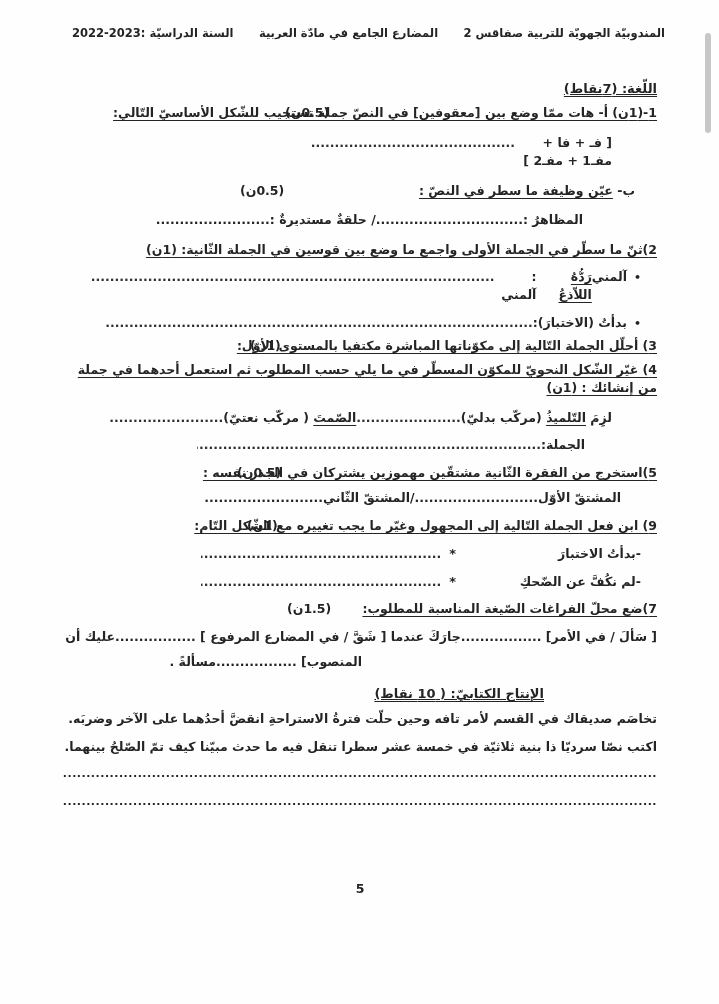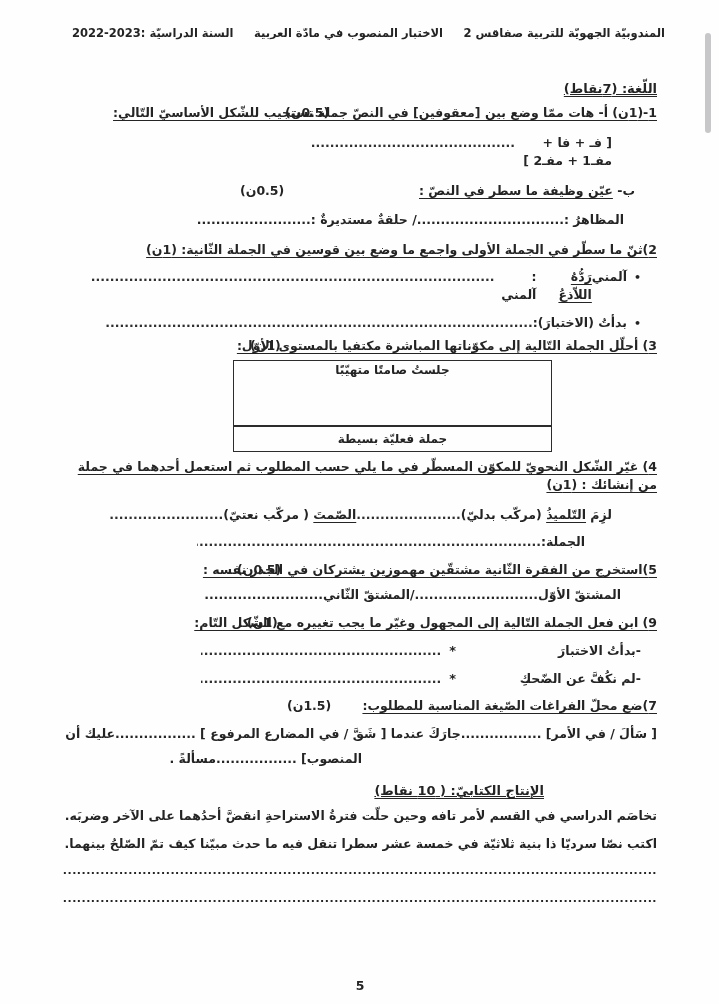--- a/index.html
+++ b/index.html
@@ -44,21 +44,21 @@
     background:#c7c7c9; border-radius:3px;
   }
 </style>
 </head>
 <body>
 
 <div class="page">
 
   <div class="header">
     <span>المندوبيّة الجهويّة للتربية صفاقس 2</span>
-    <span>الاختبار المنصوب في مادّة العربية</span>
+    <span>المضارع الجامع في مادّة العربية</span>
     <span>السنة الدراسيّة :2023-2022</span>
   </div>
 
   <div class="content">
 
     <div class="line sec-head" style="margin-top:40px">
       <span class="u">اللّغة: (7نقاط)</span>
     </div>
 
     <div class="line" style="margin-top:6px">
@@ -69,21 +69,21 @@
     <div class="line row" style="margin-top:12px;margin-right:45px;padding-left:248px">
       <span>[ فـ + فا + مفـ1 + مفـ2 ]</span>
       <span class="fill dots">........................................................................</span>
     </div>
 
     <div class="line" style="margin-top:12px;margin-right:22px">
       <span>ب- </span><span class="u">عيّن وظيفة ما سطر في النصّ :</span>
       <span class="pts" style="left:177px">(0.5ن)</span>
     </div>
 
-    <div class="line" style="margin-top:11px;margin-right:33px">
+    <div class="line" style="margin-top:11px;margin-right:74px">
       <span>المظاهرُ :.............................../ حلقةٌ مستديرةٌ :........................</span>
     </div>
 
     <div class="line" style="margin-top:12px">
       <span class="u">2)ثنّ ما سطّر في الجملة الأولى واجمع ما وضع بين قوسين في الجملة الثّانية: (1ن)</span>
     </div>
 
     <div class="line row" style="margin-top:9px;margin-right:16px;padding-left:28px">
       <span class="bullet">•</span>
       <span>آلمني </span>
@@ -96,28 +96,20 @@
       <span class="bullet">•</span>
       <span>بدأتُ (الاختبارَ):</span>
       <span class="fill dots">..........................................................................................</span>
     </div>
 
     <div class="line" style="margin-top:4px">
       <span class="u">3) أحلّل الجملة التّالية إلى مكوّناتها المباشرة مكتفيا بالمستوى الأوّل:</span>
       <span class="pts" style="left:187px">(1ن)</span>
     </div>
 
-    <div class="box" style="margin-top:5px">
-      <div class="box-top">
-        <span>جلستُ صامتًا متهيّبًا</span>
-      </div>
-      <div class="box-bottom">
-        <span>جملة فعليّة بسيطة</span>
-      </div>
-    </div>
 
     <div class="line" style="margin-top:6px">
       <span class="u">4) غيّر الشّكل النحويّ للمكوّن المسطّر في ما يلي حسب المطلوب ثم استعمل أحدهما في جملة من إنشائك : (1ن)</span>
     </div>
 
     <div class="line nowrap" style="margin-top:12px;margin-right:45px">
       <span>لزِمَ </span><span class="u">التّلميذُ</span><span> (مركّب بدليّ)</span><span class="dots">......................</span><span class="u">الصّمتَ</span><span> ( مركّب نعتيّ)</span><span class="dots">........................</span>
     </div>
 
     <div class="line row" style="margin-top:9px;margin-right:72px;padding-left:134px">
@@ -162,21 +154,21 @@
 
     <div class="line" style="margin-top:7px;margin-right:295px">
       <span>المنصوب] .................مسألةً .</span>
     </div>
 
     <div class="line sec-head" style="margin-top:14px;margin-right:113px">
       <span class="u">الإنتاج الكتابيّ: ( 10 نقاط)</span>
     </div>
 
     <div class="line" style="margin-top:7px">
-      <span>تخاصَم الدراسي في القسم لأمر تافه وحين حلّت فترةُ الاستراحةِ انقضَّ أحدُهما على الآخر وضربَه.</span>
+      <span>تخاصَم صديقاك في القسم لأمر تافه وحين حلّت فترةُ الاستراحةِ انقضَّ أحدُهما على الآخر وضربَه.</span>
     </div>
 
     <div class="line" style="margin-top:10px">
       <span>اكتب نصّا سرديّا ذا بنية ثلاثيّة في خمسة عشر سطرا تنقل فيه ما حدث مبيّنا كيف تمّ الصّلحُ بينهما.</span>
     </div>
 
     <div class="dotline" style="margin-top:11px">............................................................................................................................................................................................................................</div>
     <div class="dotline" style="margin-top:14px">............................................................................................................................................................................................................................</div>
 
     <div class="pagenum">5</div>

